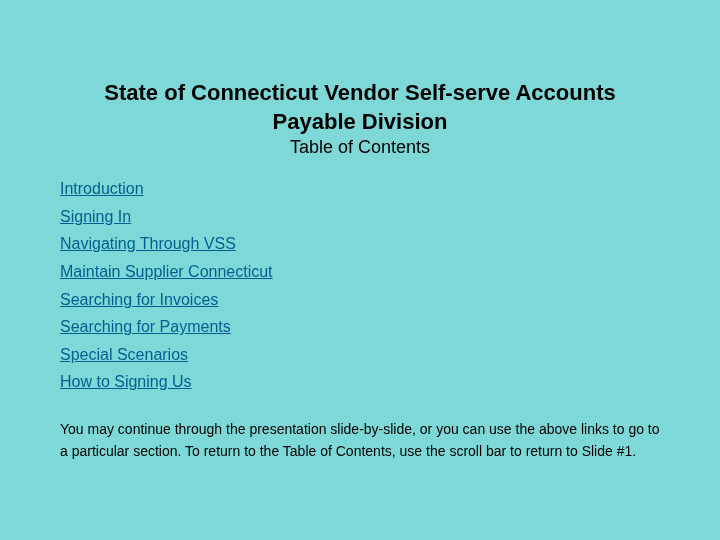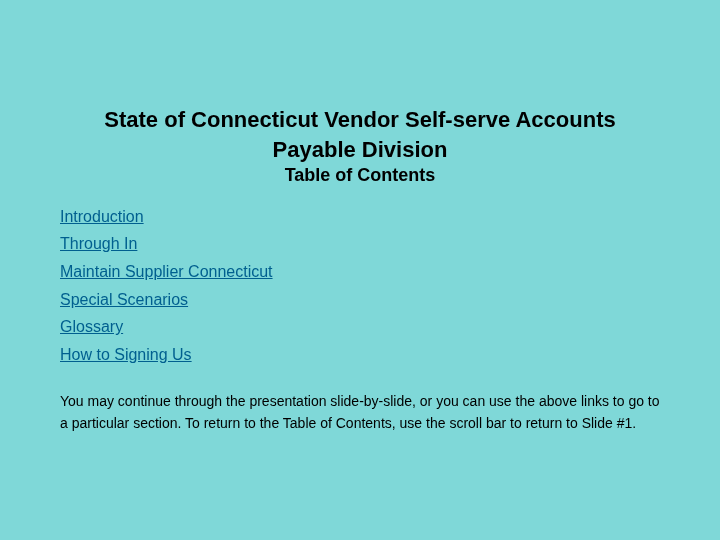--- a/index.html
+++ b/index.html
@@ -28,21 +28,21 @@
       text-align: center;
       font-size: 22px;
       font-weight: bold;
       color: #000;
       line-height: 1.35;
     }
 
     .toc-title {
       text-align: center;
       font-size: 18px;
-      font-weight: bold;
+      font-weight: normal;
       color: #000;
       margin-bottom: 18px;
     }
 
     .toc-list {
       list-style: none;
       margin-bottom: 24px;
     }
 
     .toc-list li {
@@ -64,20 +64,22 @@
     }
   </style>
 </head>
 <body>
 
 <div class="slide">
   <h1 class="main-title">State of Connecticut Vendor Self-serve Accounts Payable Division</h1>
   <h2 class="toc-title">Table of Contents</h2>
   <ul class="toc-list">
   <li><a href="#introduction">Introduction</a></li>
-      <li><a href="#signing-in">Through In</a></li>
+      <li><a href="#signing-in">Signing In</a></li>
+      <li><a href="#navigating">Navigating Through VSS</a></li>
       <li><a href="#maintain-supplier">Maintain Supplier Connecticut</a></li>
+      <li><a href="#invoices">Searching for Invoices</a></li>
+      <li><a href="#payments">Searching for Payments</a></li>
       <li><a href="#special">Special Scenarios</a></li>
-      <li><a href="#glossary">Glossary</a></li>
       <li><a href="#contact">How to Signing Us</a></li>
     </ul>
   <p class="footer-text">You may continue through the presentation slide-by-slide, or you can use the above links to go to a particular section.  To return to the Table of Contents, use the scroll bar to return to Slide #1.</p>
 </div>
 
 </body></html>

